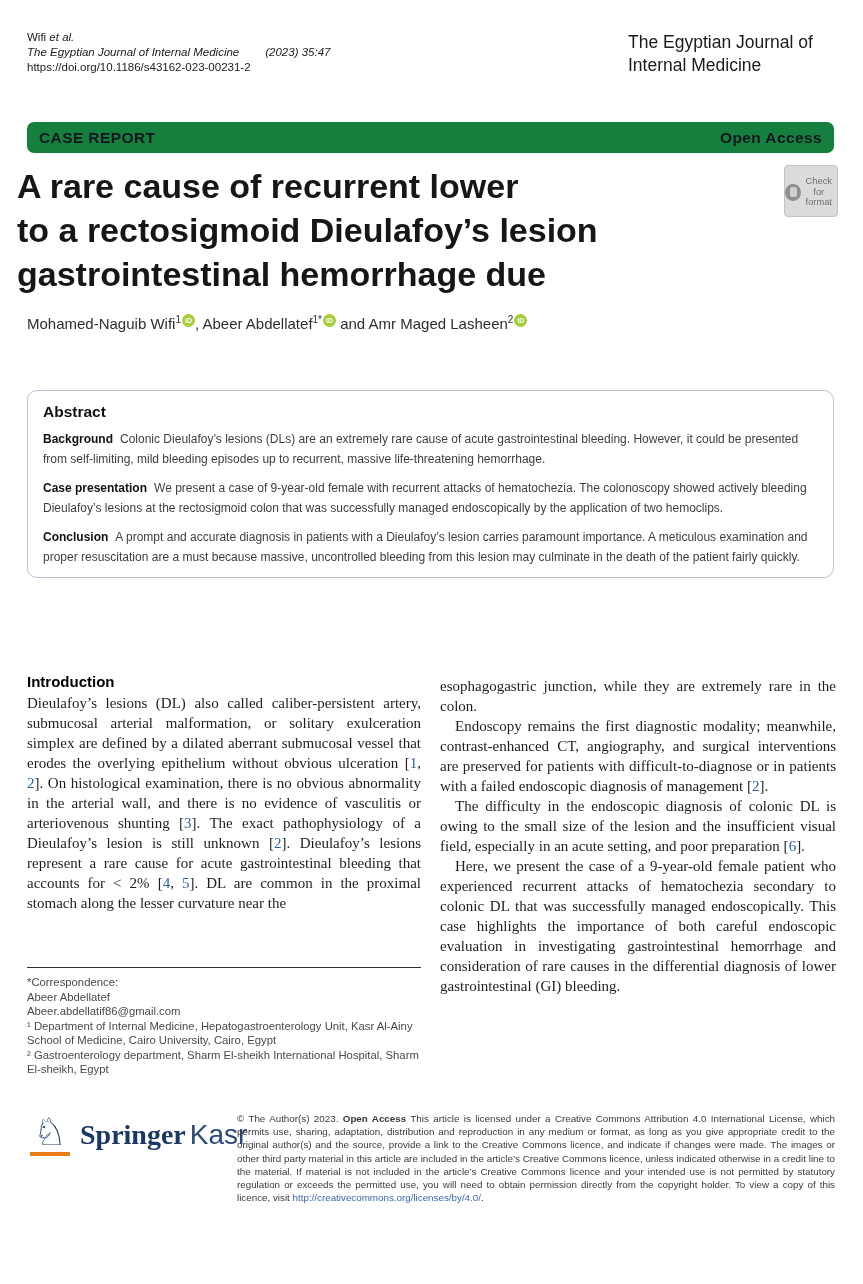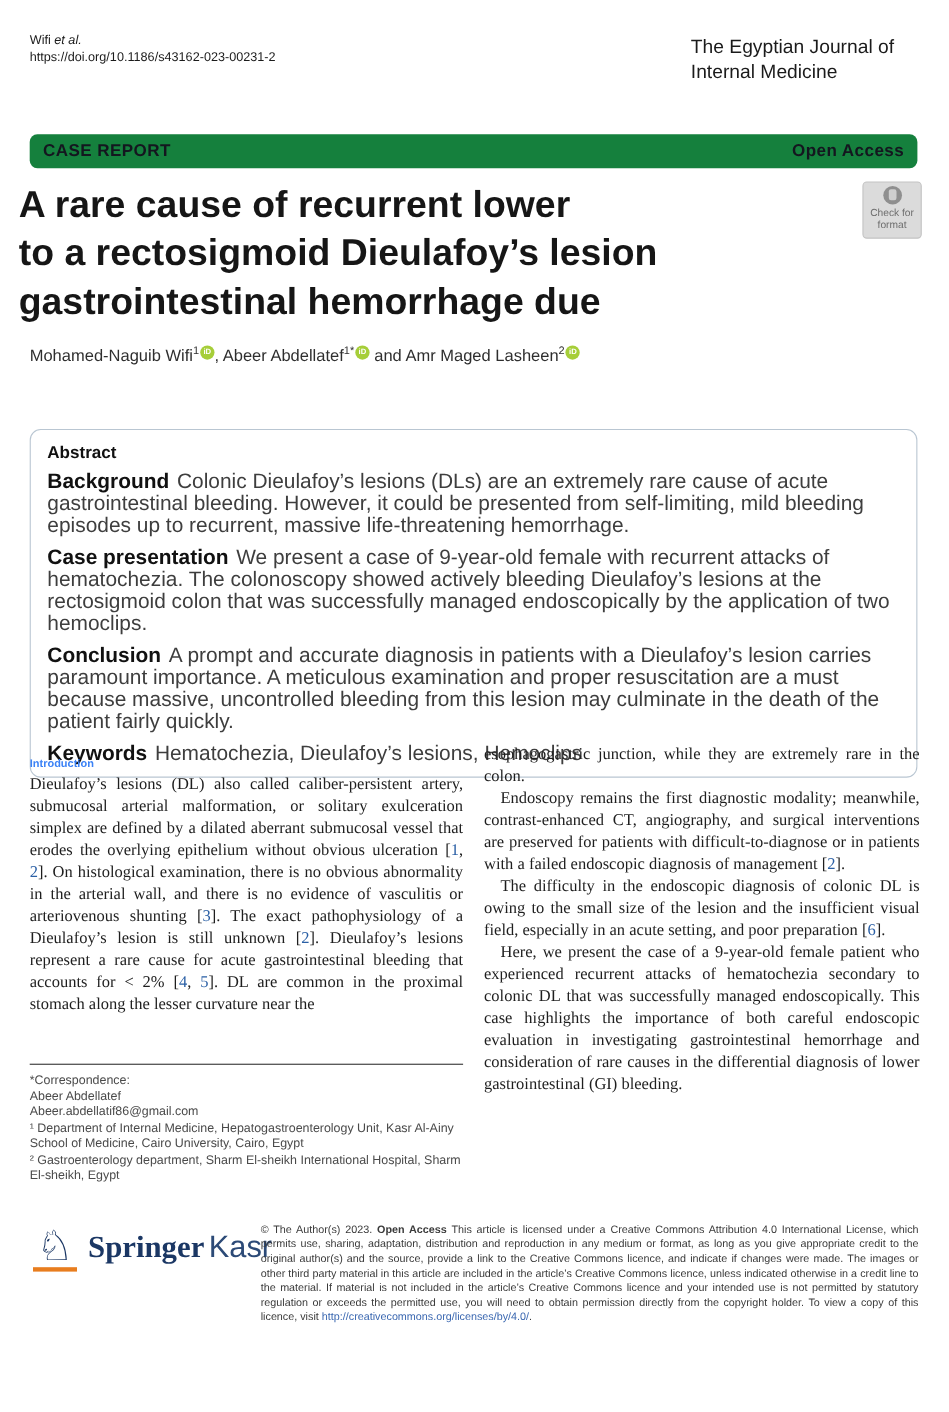--- a/index.html
+++ b/index.html
@@ -16,43 +16,43 @@
   .head-right{left:628px;top:31px;font-size:17.5px;line-height:23px;color:#1b1b1b;}
 
   
   .banner{left:27px;top:122px;width:807px;height:31px;background:#15803d;border-radius:7px;
           display:flex;align-items:center;justify-content:space-between;box-sizing:border-box;
           padding:0 12px;font-size:15.5px;font-weight:bold;color:#14161f;letter-spacing:.4px;}
 
   
   .title{left:17px;top:164px;width:600px;font-size:34px;line-height:44px;font-weight:bold;color:#161616;margin:0;}
   .check-badge{left:784px;top:165px;width:52px;height:50px;background:#dbdbdb;border:1px solid #c3c3c3;border-radius:4px;
-               display:flex;flex-direction:column;align-items:center;justify-content:flex-start;cursor:pointer;}
+               display:flex;align-items:center;justify-content:flex-start;cursor:pointer;}
   .check-badge .circ{width:17px;height:17px;border-radius:50%;background:#8f8f8f;margin-top:3px;position:relative;}
   .check-badge .circ:after{content:"";position:absolute;left:5px;top:3px;width:7px;height:10px;background:#cfcfcf;border-radius:2px;}
   .check-badge .txt{font-size:9.3px;line-height:10.5px;color:#6e6e6e;text-align:center;margin-top:2px;}
 
   
   .authors{left:27px;top:314px;font-size:15px;color:#2e2e2e;}
   .authors sup{font-size:10px;color:#2e2e2e;}
   .orcid{display:inline-block;width:13px;height:13px;border-radius:50%;background:#a6ce39;color:#ffffff;
          font-size:7px;font-weight:bold;text-align:center;line-height:13px;vertical-align:super;margin-left:1px;cursor:pointer;}
 
   
   .abstract-box{left:27px;top:390px;width:807px;box-sizing:border-box;border:1.5px solid #b9c6d2;border-radius:10px;
                 padding:12px 15px 10px 15px;color:#3e3e3e;}
   .abstract-box h2{margin:0 0 8px 0;font-size:15.5px;color:#111;}
-  .abstract-box p{margin:0 0 9px 0;font-size:19px;line-height:20px;}
+  .abstract-box p{margin:0 0 9px 0;font-size:12px;line-height:20px;}
   .abstract-box p:last-child{margin-bottom:0;}
   .abstract-box .lab{font-weight:bold;color:#111;margin-right:7px;}
 
   
   .col-left{left:27px;top:673px;width:394px;}
   .col-right{left:440px;top:676px;width:396px;}
-  .col-left h3{margin:16px 0 3px 0;font-size:10px;color:#3b82f6;font-family:"Liberation Sans",sans-serif;}
+  .col-left h3{margin:0 0 3px 0;font-size:15px;color:#000000;font-family:"Liberation Sans",sans-serif;}
   .body-text{font-family:"Liberation Serif",serif;font-size:15px;line-height:20px;text-align:justify;color:#1e1e1e;margin:0;}
   .col-right .body-text.ind{text-indent:15px;}
 
   
   .foot-rule{left:27px;top:967px;width:394px;height:1px;background:#333;}
   .footnotes{left:27px;top:975px;width:394px;font-size:11.3px;line-height:14.5px;color:#4a4a4a;}
 
   
   .spr-logo{left:30px;top:1113px;display:flex;align-items:center;}
   .spr-mark{display:flex;flex-direction:column;align-items:center;margin-right:10px;}
@@ -60,20 +60,23 @@
   .spr-bar{width:40px;height:4px;background:#e87d1e;margin-top:1px;}
   .spr-text{font-family:"Liberation Serif",serif;font-size:28px;color:#1b3764;}
   .spr-text .open{font-family:"Liberation Sans",sans-serif;font-weight:normal;color:#2c4a77;margin-left:4px;}
   .copyright{left:237px;top:1112px;width:598px;font-size:9.8px;line-height:13.2px;color:#3a3a3a;text-align:justify;}
 </style>
 </head>
 <body>
 
 <div class="abs head-left">
   <div><span>Wifi </span><span class="i">et al.</span></div>
+  <div>
+    <span class="i">The Egyptian Journal of Internal Medicine</span><span class="i issue">(2023) 35:47</span>
+  </div>
   <div>https://doi.org/10.1186/s43162-023-00231-2</div>
 </div>
 <div class="abs head-right">
   <div>The Egyptian Journal of</div>
   <div>Internal Medicine</div>
 </div>
 
 <div class="abs banner">
   <span>CASE REPORT</span>
   <span>Open Access</span>
@@ -100,23 +103,20 @@
   <h2>Abstract</h2>
   <p>
     <span class="lab">Background</span><span>Colonic Dieulafoy’s lesions (DLs) are an extremely rare cause of acute gastrointestinal bleeding. However, it could be presented from self-limiting, mild bleeding episodes up to recurrent, massive life-threatening hemorrhage.</span>
   </p>
   <p>
     <span class="lab">Case presentation</span><span>We present a case of 9-year-old female with recurrent attacks of hematochezia. The colonoscopy showed actively bleeding Dieulafoy’s lesions at the rectosigmoid colon that was successfully managed endoscopically by the application of two hemoclips.</span>
   </p>
   <p>
     <span class="lab">Conclusion</span><span>A prompt and accurate diagnosis in patients with a Dieulafoy’s lesion carries paramount importance. A meticulous examination and proper resuscitation are a must because massive, uncontrolled bleeding from this lesion may culminate in the death of the patient fairly quickly.</span>
   </p>
-  <p>
-    <span class="lab">Keywords</span><span>Hematochezia, Dieulafoy’s lesions, Hemoclips</span>
-  </p>
 </section>
 
 <div class="abs col-left">
   <h3>Introduction</h3>
   <p class="body-text"><span>Dieulafoy’s lesions (DL) also called caliber-persistent artery, submucosal arterial malformation, or solitary exulceration simplex are defined by a dilated aberrant submucosal vessel that erodes the overlying epithelium without obvious ulceration [</span><span class="cite">1</span><span>, </span><span class="cite">2</span><span>]. On histological examination, there is no obvious abnormality in the arterial wall, and there is no evidence of vasculitis or arteriovenous shunting [</span><span class="cite">3</span><span>]. The exact pathophysiology of a Dieulafoy’s lesion is still unknown [</span><span class="cite">2</span><span>]. Dieulafoy’s lesions represent a rare cause for acute gastrointestinal bleeding that accounts for &lt; 2% [</span><span class="cite">4</span><span>, </span><span class="cite">5</span><span>]. DL are common in the proximal stomach along the lesser curvature near the</span></p>
 </div>
 <div class="abs foot-rule"></div>
 <div class="abs footnotes">
   <div>*Correspondence:</div>
   <div>Abeer Abdellatef</div>

